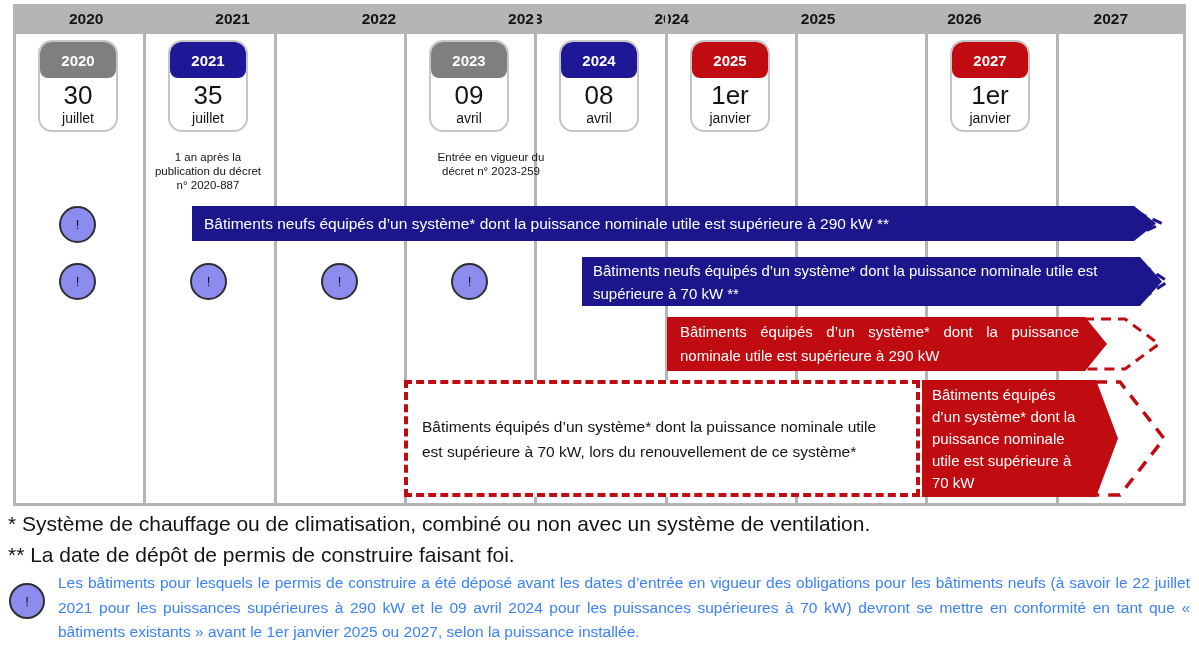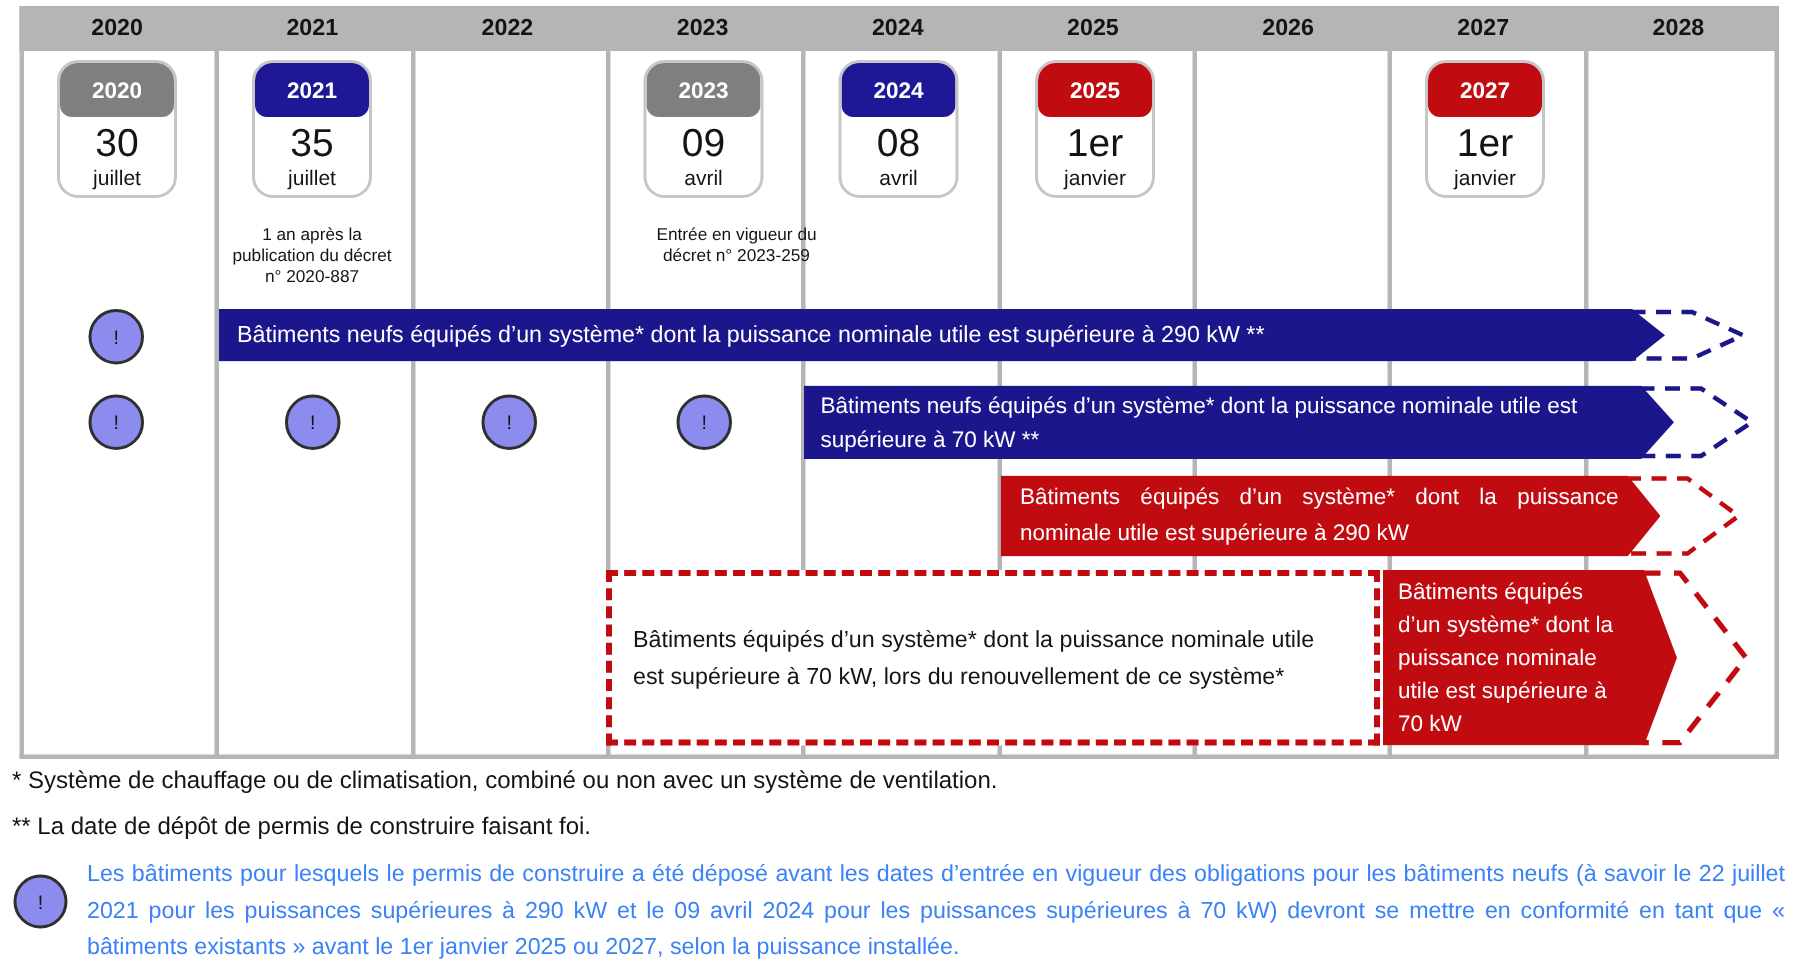--- a/index.html
+++ b/index.html
@@ -47,52 +47,51 @@
     display:flex; align-items:center; justify-content:center;
     font-size:13px; color:#141414;
   }
   
   .bar { position:absolute; }
   .bar-solid {
     width:100%; height:100%; box-sizing:border-box;
     display:flex; align-items:center; color:#ffffff; font-size:15.5px;
     clip-path: polygon(0 0, calc(100% - 22px) 0, 100% 50%, calc(100% - 22px) 100%, 0 100%);
   }
-  .bg-navy { background:#1c168c; }
+  .bg-navy { background:#1c168c;margin-left:46px; }
   .bg-red  { background:#c00b10; }
   .bar-solid span { display:block; width:100%; }
   .chev { position:absolute; top:0; left:calc(100% - 24px); overflow:visible; }
   
   .dash-box {
     position:absolute; box-sizing:border-box; border:4px dashed #c00b10;
     background:#ffffff; display:flex; align-items:center;
     font-size:15.5px; line-height:25px; color:#141414; padding:0 18px 0 14px;
   }
   
-  .fn { position:absolute; left:8px; font-size:16px; color:#141414; }
+  .fn { position:absolute; left:8px; font-size:21px; color:#141414; }
   .note-text {
     position:absolute; left:58px; top:571px; width:1132px;
     font-size:15.5px; line-height:24.5px; text-align:justify; color:#3b82f6;
   }
 </style>
 </head>
 <body>
 
 <div class="canvas">
 
   <div class="year-band">
     <div class="year-cell">2020</div>
     <div class="year-cell">2021</div>
     <div class="year-cell">2022</div>
     <div class="year-cell">2023</div>
     <div class="year-cell">2024</div>
     <div class="year-cell">2025</div>
     <div class="year-cell">2026</div>
     <div class="year-cell">2027</div>
-    <div class="year-cell">2028</div>
   </div>
 
   <div class="vline" style="left:13px"></div>
   <div class="vline" style="left:143px"></div>
   <div class="vline" style="left:274px"></div>
   <div class="vline" style="left:404px"></div>
   <div class="vline" style="left:534px"></div>
   <div class="vline" style="left:665px"></div>
   <div class="vline" style="left:795px"></div>
   <div class="vline" style="left:925px"></div>

